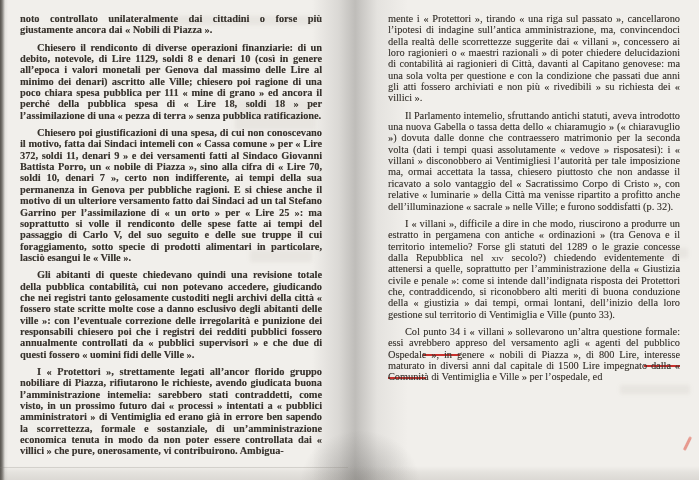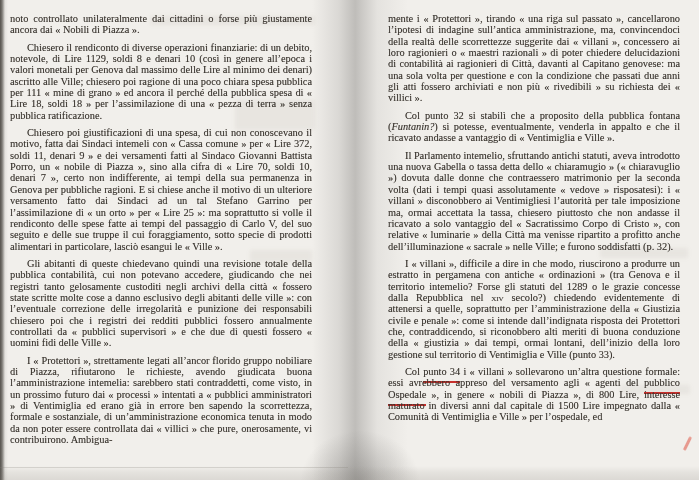--- a/index.html
+++ b/index.html
@@ -44,31 +44,31 @@
   }
   
   .bleed{position:absolute;background:rgba(110,100,92,.07);filter:blur(2px);border-radius:2px;}
   
   .page-text{
     position:absolute;top:13px;text-align:justify;
     color:var(--ink);
     font-size:10.3px;line-height:11.35px;
     text-shadow:.2px .2px .35px rgba(56,51,45,.38);
   }
-  .left-text{left:10px;width:302px;}
+  .left-text{left:20px;width:302px;font-weight:bold;}
   .right-text{left:388px;width:292px;}
   .page-text p{margin:0 0 6px 0;text-indent:17px;}
   .page-text p.noindent{text-indent:0;}
   .page-text p:last-child{margin-bottom:16px;}
   .i{font-style:italic;}
   .sc{font-variant:small-caps;}
   .redline{
     background-image:linear-gradient(var(--red),var(--red));
     background-repeat:no-repeat;background-position:0 100%;background-size:100% 2px;
-    padding-bottom:6px;
+    padding-bottom:19px;
   }
   
   .margin-tick{
     position:absolute;left:686px;top:436px;width:3px;height:15px;
     background:rgba(228,125,112,.75);transform:rotate(26deg);
     border-radius:2px;filter:blur(.5px);
   }
 </style>
 </head>
 <body>
@@ -91,21 +91,20 @@
   <div class="page-text left-text" lang="it">
       <p class="noindent"><span>noto controllato unilateralmente dai cittadini o forse più giustamente ancora dai « Nobili di Piazza ».</span></p>
       <p><span>Chiesero il rendiconto di diverse operazioni finanziarie: di un debito, notevole, di Lire 1129, soldi 8 e denari 10 (così in genere all’epoca i valori monetali per Genova dal massimo delle Lire al minimo dei denari) ascritto alle Ville; chiesero poi ragione di una poco chiara spesa pubblica per 111 « mine di grano » ed ancora il perché della pubblica spesa di « Lire 18, soldi 18 » per l’assimilazione di una « pezza di terra » senza pubblica ratificazione.</span></p>
       <p><span>Chiesero poi giustificazioni di una spesa, di cui non conoscevano il motivo, fatta dai Sindaci intemeli con « Cassa comune » per « Lire 372, soldi 11, denari 9 » e dei versamenti fatti al Sindaco Giovanni Battista Porro, un « nobile di Piazza », sino alla cifra di « Lire 70, soldi 10, denari 7 », certo non indifferente, ai tempi della sua permanenza in Genova per pubbliche ragioni. E si chiese anche il motivo di un ulteriore versamento fatto dai Sindaci ad un tal Stefano Garrino per l’assimilazione di « un orto » per « Lire 25 »: ma soprattutto si volle il rendiconto delle spese fatte ai tempi del passaggio di Carlo V, del suo seguito e delle sue truppe il cui foraggiamento, sotto specie di prodotti alimentari in particolare, lasciò esangui le « Ville ».</span></p>
       <p><span>Gli abitanti di queste chiedevano quindi una revisione totale della pubblica contabilità, cui non potevano accedere, giudicando che nei registri tanto gelosamente custoditi negli archivi della città « fossero state scritte molte cose a danno esclusivo degli abitanti delle ville »: con l’eventuale correzione delle irregolarità e punizione dei responsabili chiesero poi che i registri dei redditi pubblici fossero annualmente controllati da « pubblici supervisori » e che due di questi fossero « uomini fidi delle Ville ».</span></p>
       <p><span>I « Protettori », strettamente legati all’ancor florido gruppo nobiliare di Piazza, rifiutarono le richieste, avendo giudicata buona l’amministrazione intemelia: sarebbero stati contraddetti, come visto, in un prossimo futuro dai « processi » intentati a « pubblici amministratori » di Ventimiglia ed erano già in errore ben sapendo la scorrettezza, formale e sostanziale, di un’amministrazione economica tenuta in modo da non poter essere controllata dai « villici » che pure, onerosamente, vi contribuirono. Ambigua-</span></p>
     </div>
 
   <div class="page-text right-text" lang="it">
       <p class="noindent"><span>mente i « Protettori », tirando « una riga sul passato », cancellarono l’ipotesi di indagine sull’antica amministrazione, ma, convincendoci della realtà delle scorrettezze suggerite dai « villani », concessero ai loro ragionieri o « maestri razionali » di poter chiedere delucidazioni di contabilità ai ragionieri di Città, davanti al Capitano genovese: ma una sola volta per questione e con la condizione che passati due anni gli atti fossero archiviati e non più « rivedibili » su richiesta dei « villici ».</span></p>
-      <p><span>Col punto 32 si stabilì che a proposito della pubblica fontana (</span><span class="i">Funtanin?</span><span>) si potesse, eventualmente, venderla in appalto e che il ricavato andasse a vantaggio di « Ventimiglia e Ville ».</span></p>
       <p><span>Il Parlamento intemelio, sfruttando antichi statuti, aveva introdotto una nuova Gabella o tassa detta dello « chiaramugio » (« chiaravuglio ») dovuta dalle donne che contraessero matrimonio per la seconda volta (dati i tempi quasi assolutamente « vedove » risposatesi): i « villani » disconobbero ai Ventimigliesi l’autorità per tale imposizione ma, ormai accettata la tassa, chiesero piuttosto che non andasse il ricavato a solo vantaggio del « Sacratissimo Corpo di Cristo », con relative « luminarie » della Città ma venisse ripartito a profitto anche dell’illuminazione « sacrale » nelle Ville; e furono soddisfatti (p. 32).</span></p>
       <p><span>I « villani », difficile a dire in che modo, riuscirono a produrre un estratto in pergamena con antiche « ordinazioni » (tra Genova e il territorio intemelio? Forse gli statuti del 1289 o le grazie concesse dalla Repubblica nel </span><span class="sc">xiv</span><span> secolo?) chiedendo evidentemente di attenersi a quelle, soprattutto per l’amministrazione della « Giustizia civile e penale »: come si intende dall’indignata risposta dei Protettori che, contraddicendo, si riconobbero alti meriti di buona conduzione della « giustizia » dai tempi, ormai lontani, dell’inizio della loro gestione sul territorio di Ventimiglia e Ville (punto 33).</span></p>
       <p><span>Col </span><span class="redline">punto 34</span><span> i « villani » sollevarono un’altra questione formale: essi avrebbero appreso del versamento agli « agenti del </span><span class="redline">pubblico Ospedale</span><span> », in genere « nobili di Piazza », di 800 Lire, interesse maturato in diversi anni dal capitale di 1500 Lire impegnato dalla « Comunità di Ventimiglia e Ville » per l’ospedale, ed</span></p>
     </div>
 
   <div class="margin-tick"></div>
 
 </div>
 
 </body></html>

